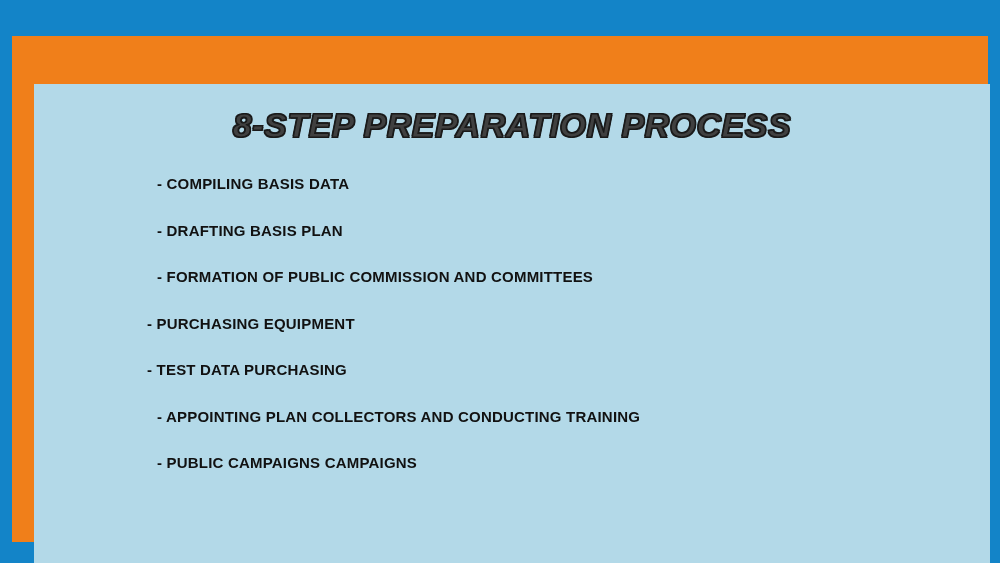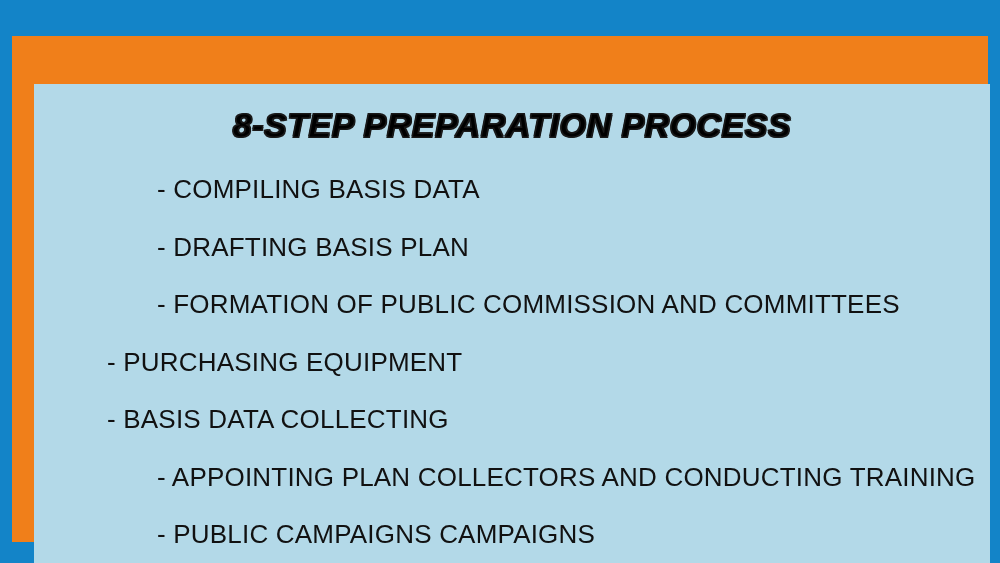--- a/index.html
+++ b/index.html
@@ -44,65 +44,65 @@
   .title {
     position: absolute;
     left: 0;
     top: 22px;
     width: 956px;
     text-align: center;
     font-size: 34px;
     font-weight: bold;
     font-style: italic;
     letter-spacing: 0.5px;
-    color: #000000;
+    color: #404040;
     -webkit-text-stroke: 1.2px #1a1a1a;
     text-shadow:
       -1px -1px 0 #1a1a1a,
        1px -1px 0 #1a1a1a,
       -1px  1px 0 #1a1a1a,
        1px  1px 0 #1a1a1a;
     white-space: nowrap;
   }
   .bullet-list {
     position: absolute;
     left: 0;
     top: 92px;
     width: 956px;
     margin: 0;
     padding: 0;
     list-style: none;
   }
   .bullet-item {
-    font-size: 26px;
-    font-weight: normal;
+    font-size: 15px;
+    font-weight: bold;
     color: #111111;
     line-height: 1;
     padding: 0 0 0 123px;
     margin: 0 0 31.5px 0;
     white-space: nowrap;
     letter-spacing: 0.2px;
   }
   .bullet-item.indent-a { padding-left: 123px; }
-  .bullet-item.indent-b { padding-left: 73px; }
+  .bullet-item.indent-b { padding-left: 113px; }
 </style>
 </head>
 <body>
 
 <div class="slide">
   <div class="orange-frame">
     <div class="inner-panel">
 
       <div class="title">8-STEP PREPARATION PROCESS</div>
 
       <ul class="bullet-list">
         <li class="bullet-item indent-a">- COMPILING BASIS DATA</li>
         <li class="bullet-item indent-a">- DRAFTING BASIS PLAN</li>
         <li class="bullet-item indent-a">- FORMATION OF PUBLIC COMMISSION AND COMMITTEES</li>
         <li class="bullet-item indent-b">- PURCHASING EQUIPMENT</li>
-        <li class="bullet-item indent-b">- BASIS DATA COLLECTING</li>
+        <li class="bullet-item indent-b">- TEST DATA PURCHASING</li>
         <li class="bullet-item indent-a">- APPOINTING PLAN COLLECTORS AND CONDUCTING TRAINING</li>
         <li class="bullet-item indent-a">- PUBLIC CAMPAIGNS CAMPAIGNS</li>
       </ul>
 
     </div>
   </div>
 </div>
 
 </body></html>

